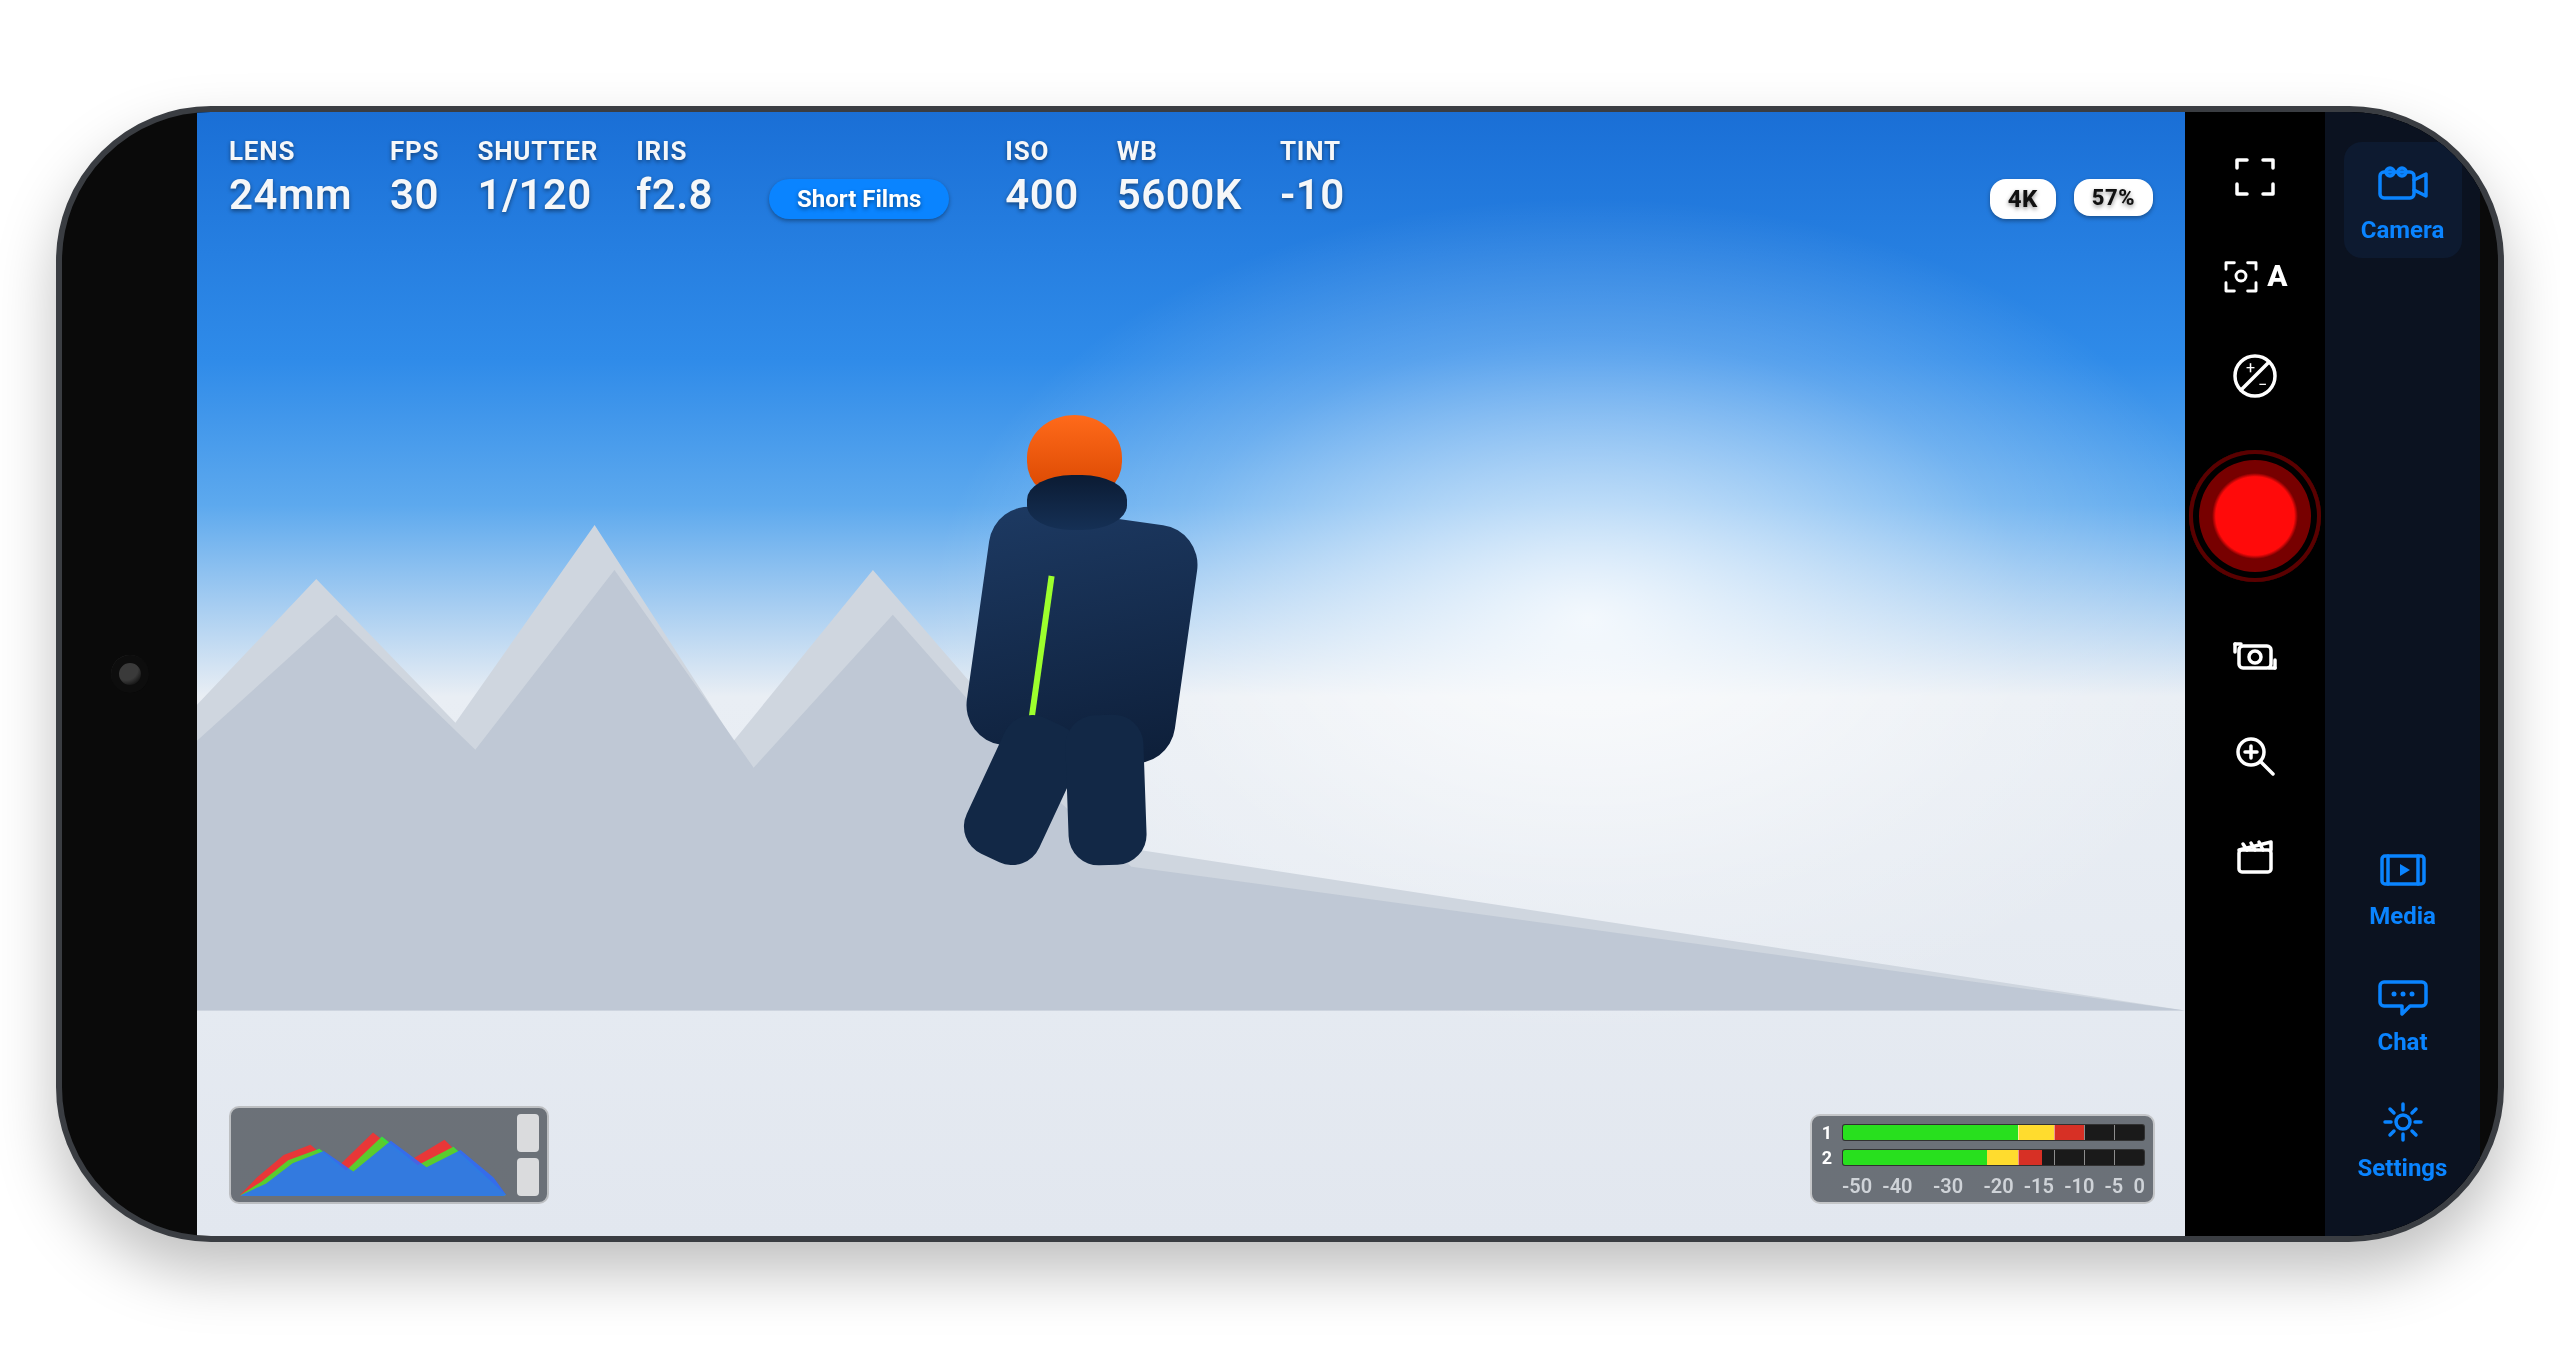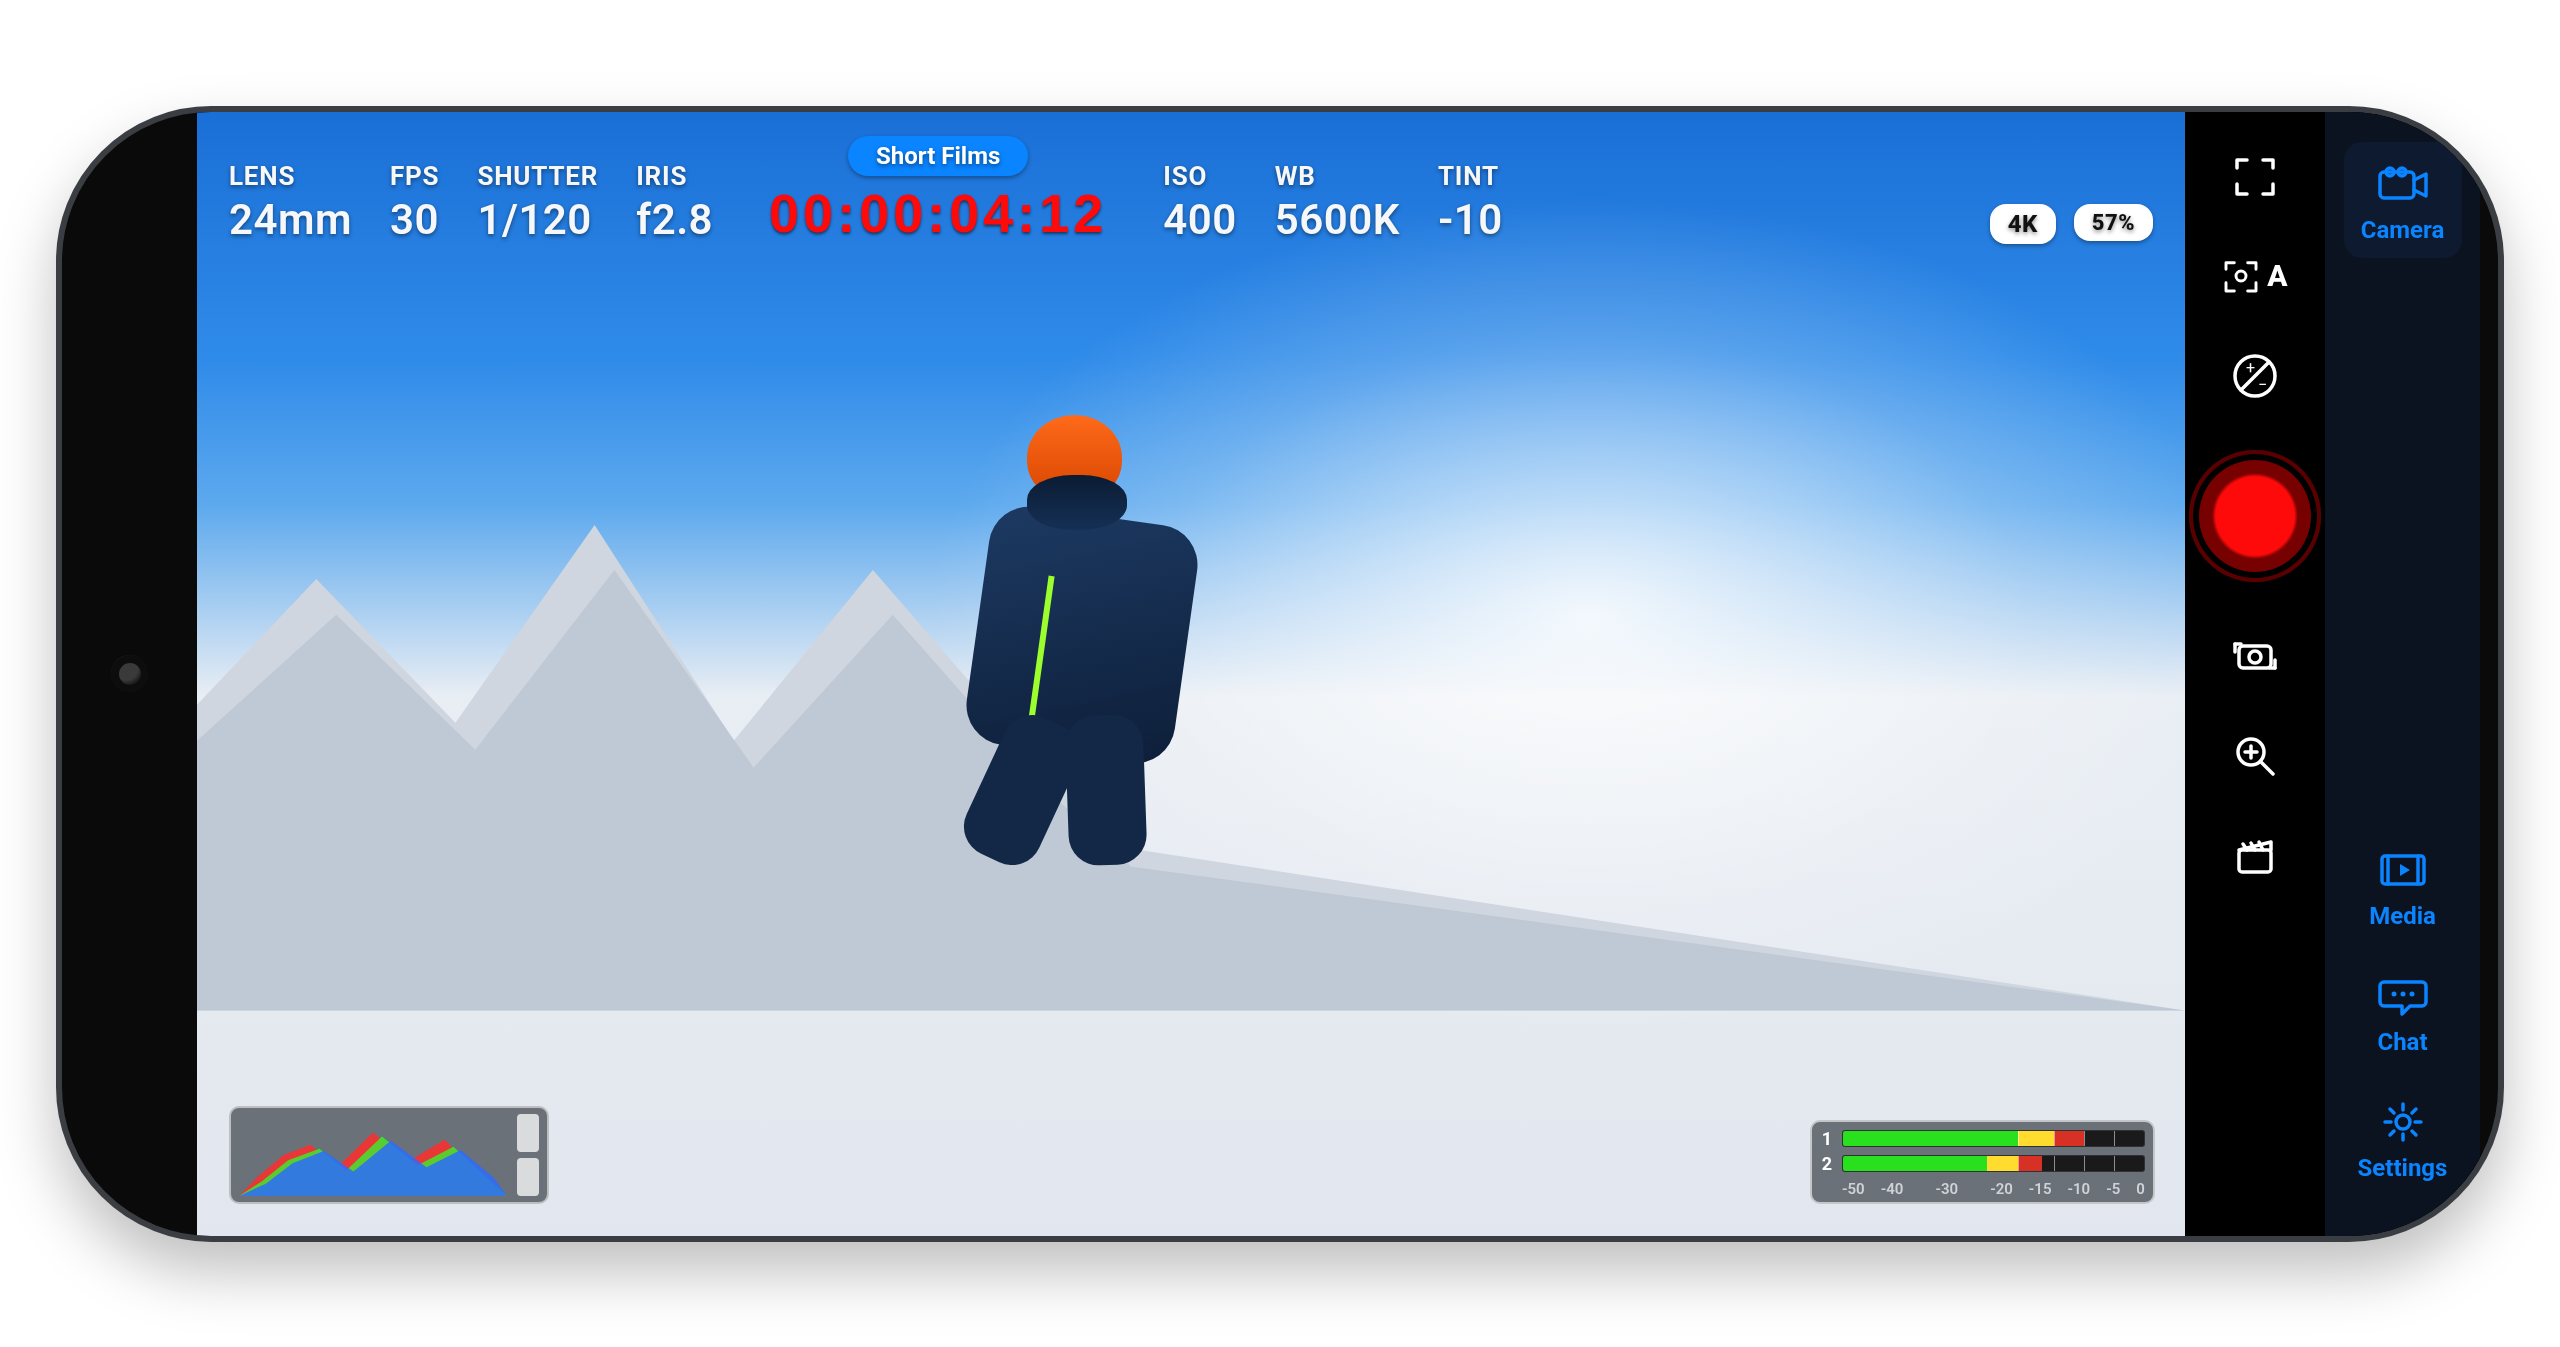--- a/index.html
+++ b/index.html
@@ -133,21 +133,21 @@
     font-size:18px; color:#d9dde2;
   }
   .meter-row{display:flex;align-items:center;gap:8px;margin-bottom:4px;}
   .meter-num{width:14px;text-align:center;font-weight:700;color:#fff;}
   .meter-bar{flex:1;height:17px;background:#1a1a1a;border-radius:3px;position:relative;overflow:hidden;border:1px solid rgba(255,255,255,.1);}
   .meter-seg{position:absolute;top:0;bottom:0;}
   .seg-g{left:0;background:#28e01e;}
   .seg-y{background:#ffdc2e;}
   .seg-r{background:#d73025;}
   .meter-tick{position:absolute;top:0;bottom:0;width:1px;background:rgba(255,255,255,.5);}
-  .meter-scale{display:flex;justify-content:space-between;font-size:15px;padding:2px 0 0 22px;color:#cfd3d8;font-weight:600;}
+  .meter-scale{display:flex;justify-content:space-between;font-size:20px;padding:2px 0 0 22px;color:#cfd3d8;font-weight:600;}
 
   
   .controls {
     flex: 0 0 140px;
     background:#000;
     display:flex; flex-direction:column; align-items:center;
     padding:28px 0;
     gap:28px;
   }
   .ctl {
@@ -235,21 +235,20 @@
           <span class="lbl">SHUTTER</span>
           <span class="val">1/120</span>
         </div>
         <div class="metric">
           <span class="lbl">IRIS</span>
           <span class="val">f2.8</span>
         </div>
 
         <div class="project-col">
           <div class="project-pill">Short Films</div>
-          <div class="timecode">00:00:04:12</div>
         </div>
 
         <div class="metric">
           <span class="lbl">ISO</span>
           <span class="val">400</span>
         </div>
         <div class="metric">
           <span class="lbl">WB</span>
           <span class="val">5600K</span>
         </div>

